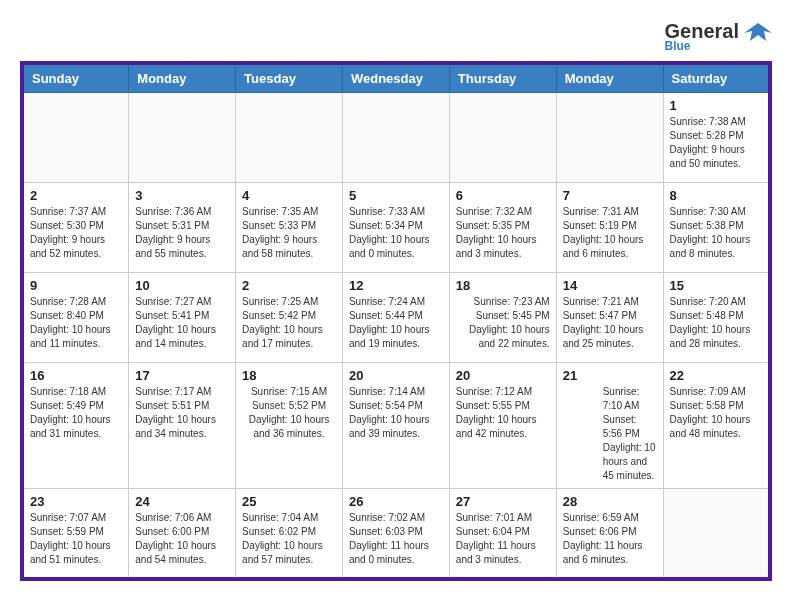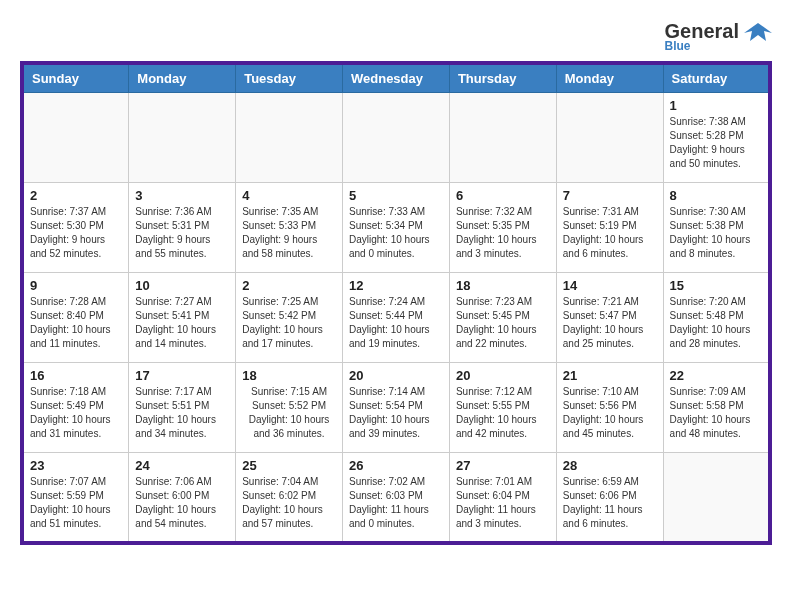--- a/index.html
+++ b/index.html
@@ -187,21 +187,21 @@
 Daylight: 10 hours and 17 minutes.</div>
         </td>
         <td>
           <div class="day-number">12</div>
           <div class="day-info" style="white-space: pre-line;">Sunrise: 7:24 AM
 Sunset: 5:44 PM
 Daylight: 10 hours and 19 minutes.</div>
         </td>
         <td>
           <div class="day-number">18</div>
-          <div class="day-info" style="white-space: pre-line;">Sunrise: 7:23 AM
+          <div class="day-info" style="white-space: pre-line; text-align: right;">Sunrise: 7:23 AM
 Sunset: 5:45 PM
 Daylight: 10 hours and 22 minutes.</div>
         </td>
         <td>
           <div class="day-number">14</div>
           <div class="day-info" style="white-space: pre-line;">Sunrise: 7:21 AM
 Sunset: 5:47 PM
 Daylight: 10 hours and 25 minutes.</div>
         </td>
         <td>
@@ -237,21 +237,21 @@
 Daylight: 10 hours and 39 minutes.</div>
         </td>
         <td>
           <div class="day-number">20</div>
           <div class="day-info" style="white-space: pre-line;">Sunrise: 7:12 AM
 Sunset: 5:55 PM
 Daylight: 10 hours and 42 minutes.</div>
         </td>
         <td>
           <div class="day-number">21</div>
-          <div class="day-info" style="white-space: pre-line;">Sunrise: 7:10 AM
+          <div class="day-info" style="white-space: pre-line; margin-left: 40px;">Sunrise: 7:10 AM
 Sunset: 5:56 PM
 Daylight: 10 hours and 45 minutes.</div>
         </td>
         <td>
           <div class="day-number">22</div>
           <div class="day-info" style="white-space: pre-line;">Sunrise: 7:09 AM
 Sunset: 5:58 PM
 Daylight: 10 hours and 48 minutes.</div>
         </td>
       </tr>

